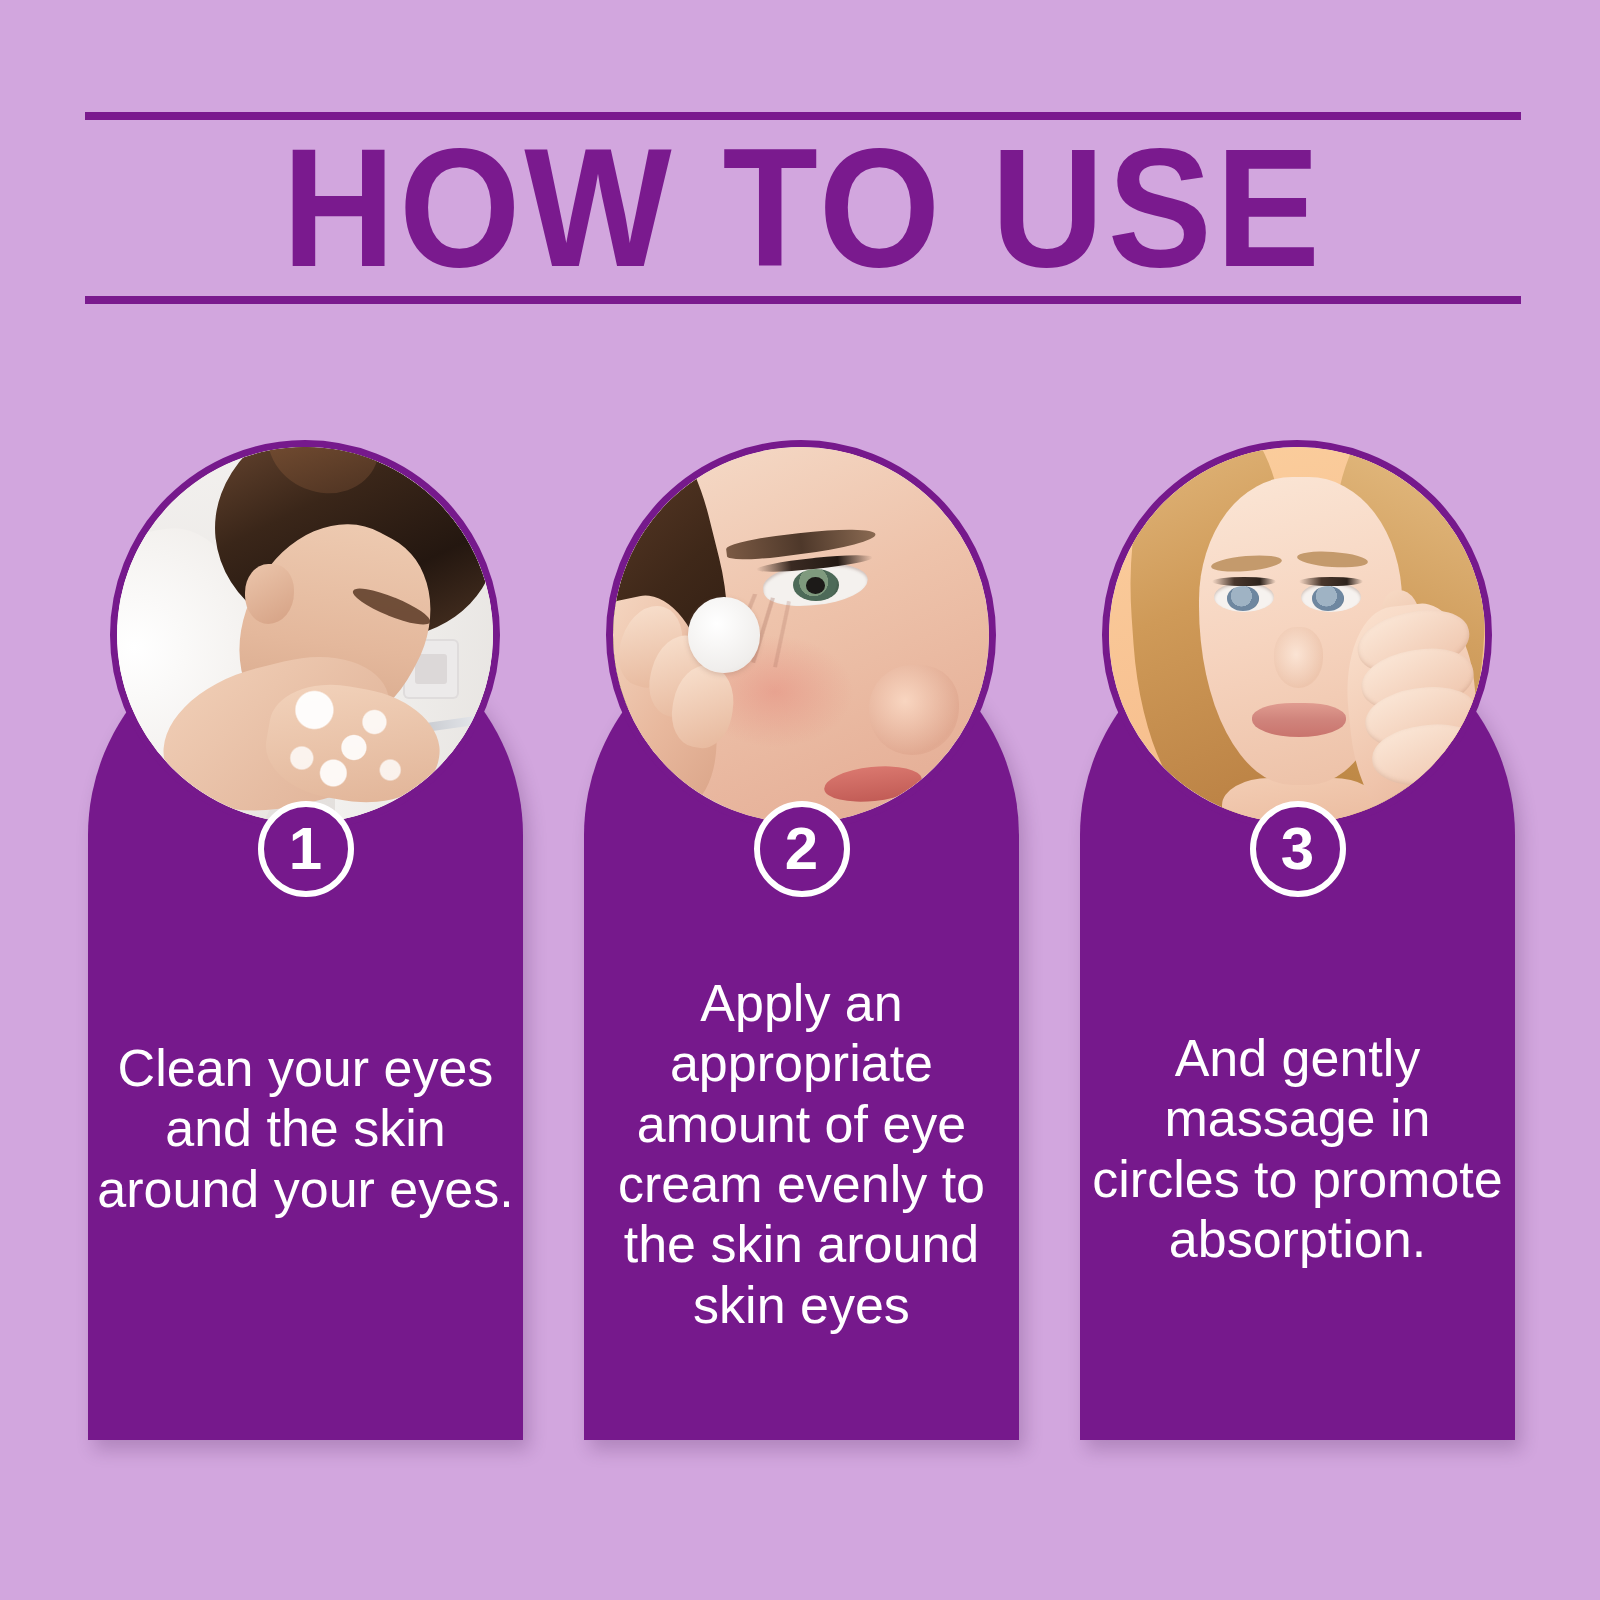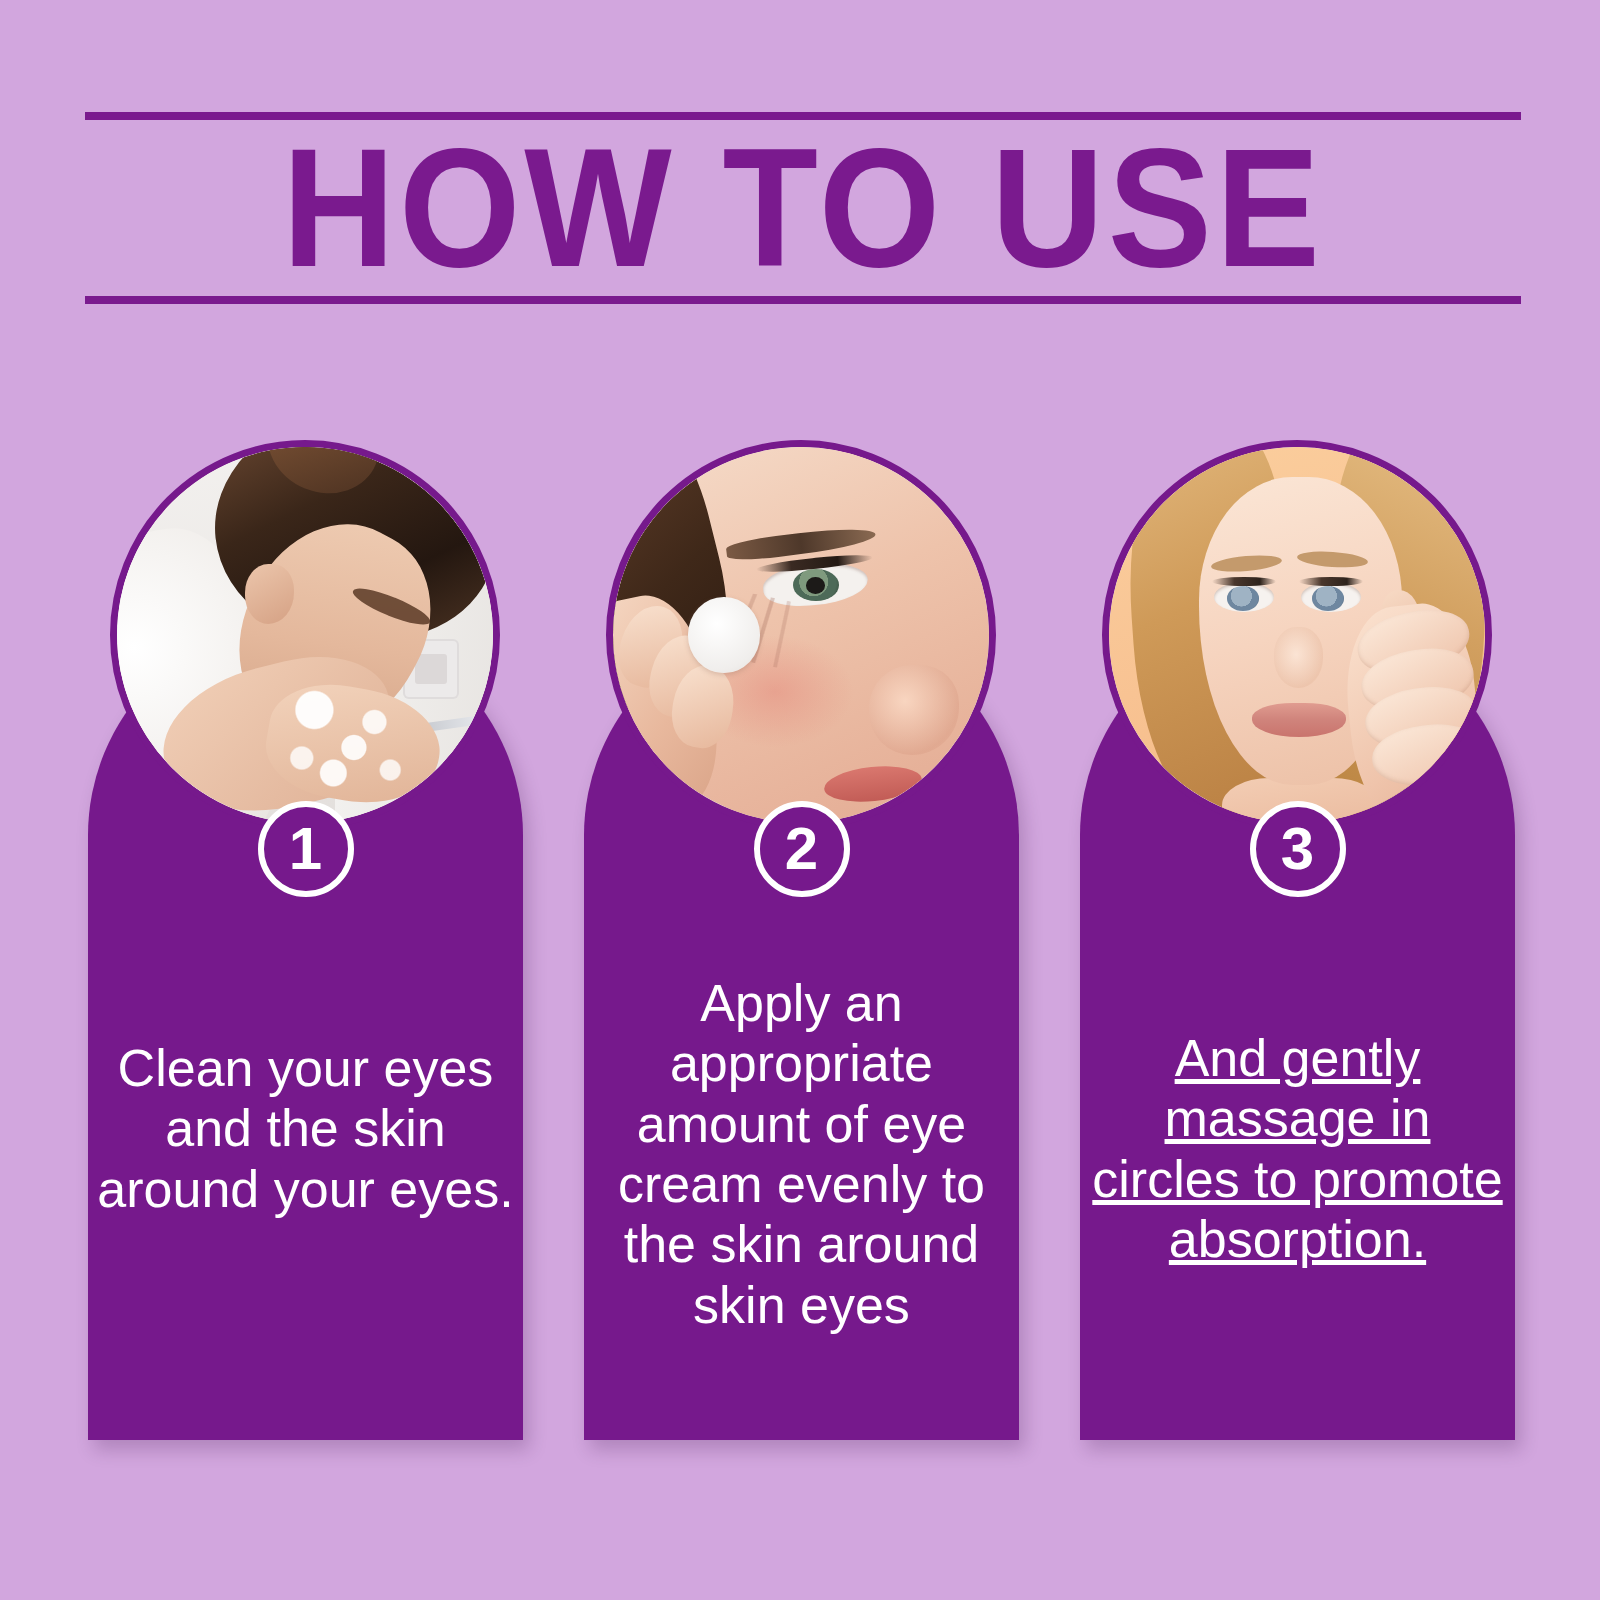--- a/index.html
+++ b/index.html
@@ -387,21 +387,21 @@
     left: 8px;
     width: 419px;
     color: #ffffff;
     font-size: 52px;
     line-height: 1.16;
     text-align: center;
     font-weight: 400;
   }
   .cap-1 { top: 598px; }
   .cap-2 { top: 533px; }
-  .cap-3 { top: 588px; text-decoration: underline; }
+  .cap-3 { top: 588px; }
 </style>
 </head>
 <body>
 
 <div id="poster">
 
   <div class="header">
     <div class="rule rule-top"></div>
     <div class="title">HOW TO USE</div>
     <div class="rule rule-bottom"></div>

